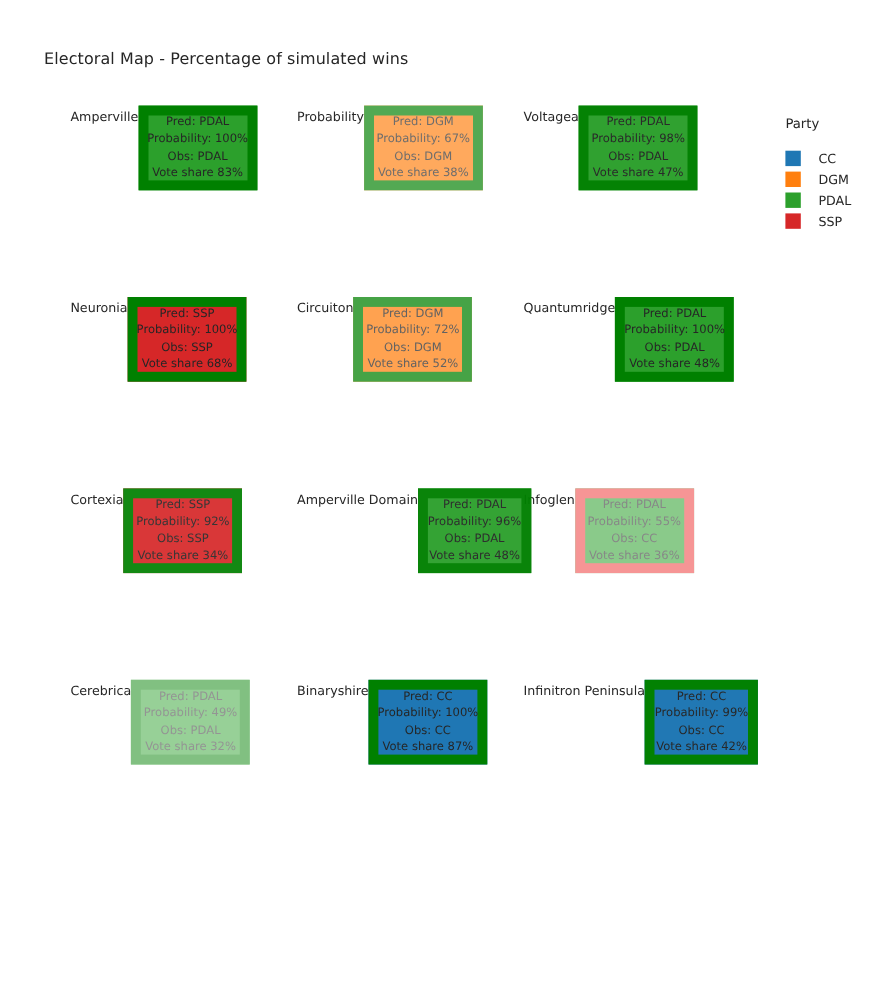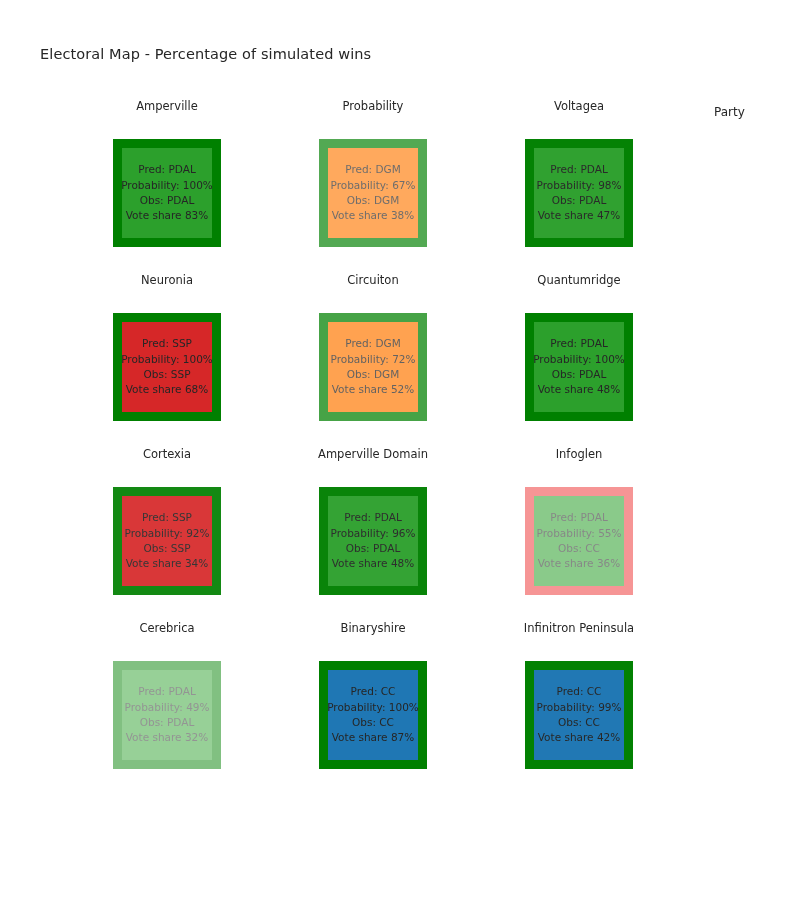--- a/index.html
+++ b/index.html
@@ -30,36 +30,35 @@
     top: 96px;
     width: 620px;
   }
   .grid-row {
     display: flex;
     height: 174px;
   }
   .cell-slot {
     width: 206px;
     display: flex;
-    flex-direction: column;
-    align-items: center;
+    flex-direction: row;
   }
   .district-name {
     font-size: 11.5px;
     color: #262626;
     height: 20px;
     line-height: 20px;
     white-space: nowrap;
   }
   .cell-gap {
     height: 23px;
   }
   .district-box {
     width: 108px;
-    height: 108px;
+    height: 77px;
     box-sizing: border-box;
     border-style: solid;
     border-width: 9px;
     display: flex;
     flex-direction: column;
     align-items: center;
     justify-content: center;
   }
   .box-line {
     font-size: 10.5px;
@@ -226,13 +225,31 @@
           <div class="box-line">Probability: 99%</div>
           <div class="box-line">Obs: CC</div>
           <div class="box-line">Vote share 42%</div>
         </div>
       </div>
     </div>
   </div>
 
 <div id="legend">
   <div id="legend-title">Party</div>
+  <div id="legend-items">
+      <div class="legend-row">
+        <span class="legend-swatch" style="background: rgb(31, 119, 180);"></span>
+        <span class="legend-label">CC</span>
+      </div>
+      <div class="legend-row">
+        <span class="legend-swatch" style="background: rgb(255, 127, 14);"></span>
+        <span class="legend-label">DGM</span>
+      </div>
+      <div class="legend-row">
+        <span class="legend-swatch" style="background: rgb(44, 160, 44);"></span>
+        <span class="legend-label">PDAL</span>
+      </div>
+      <div class="legend-row">
+        <span class="legend-swatch" style="background: rgb(214, 39, 40);"></span>
+        <span class="legend-label">SSP</span>
+      </div>
+    </div>
 </div>
 
 </body></html>

